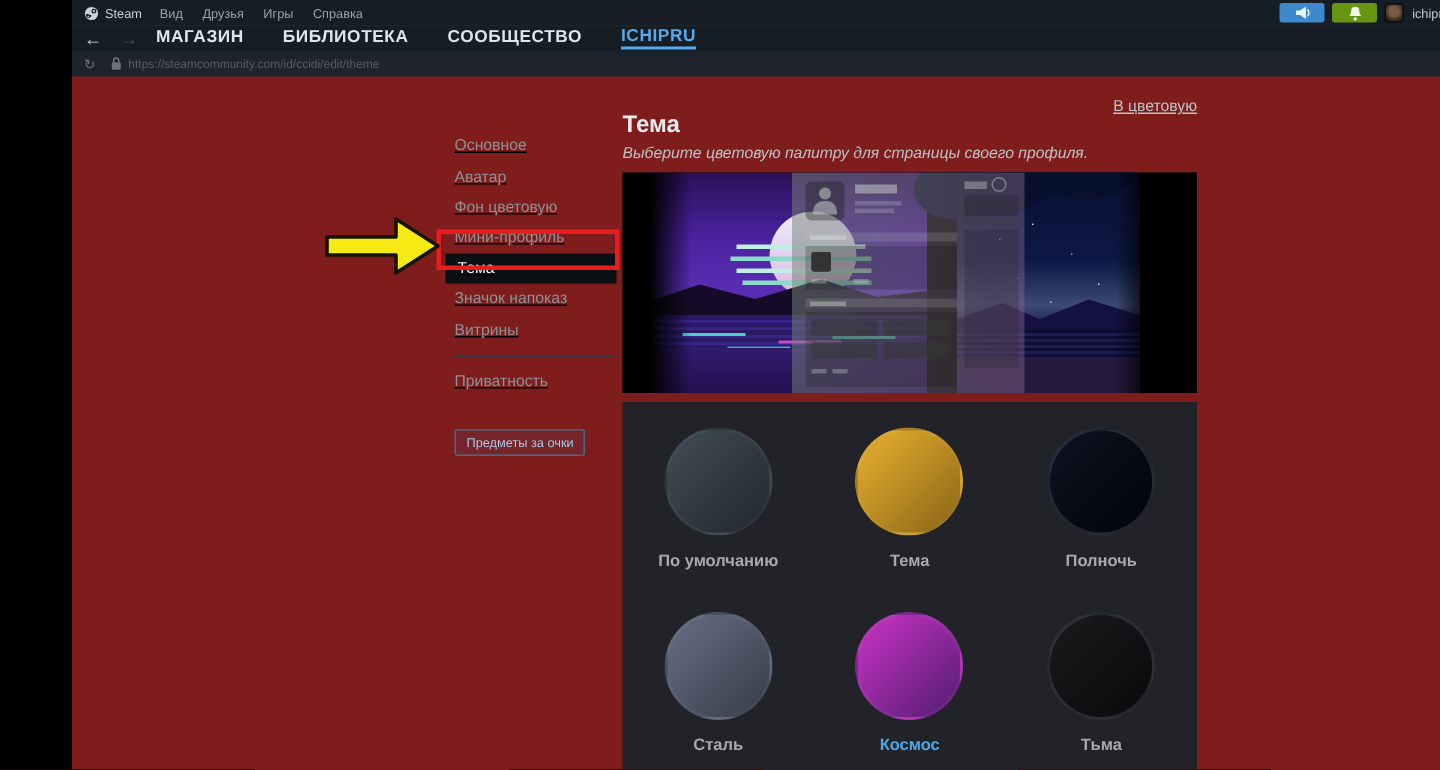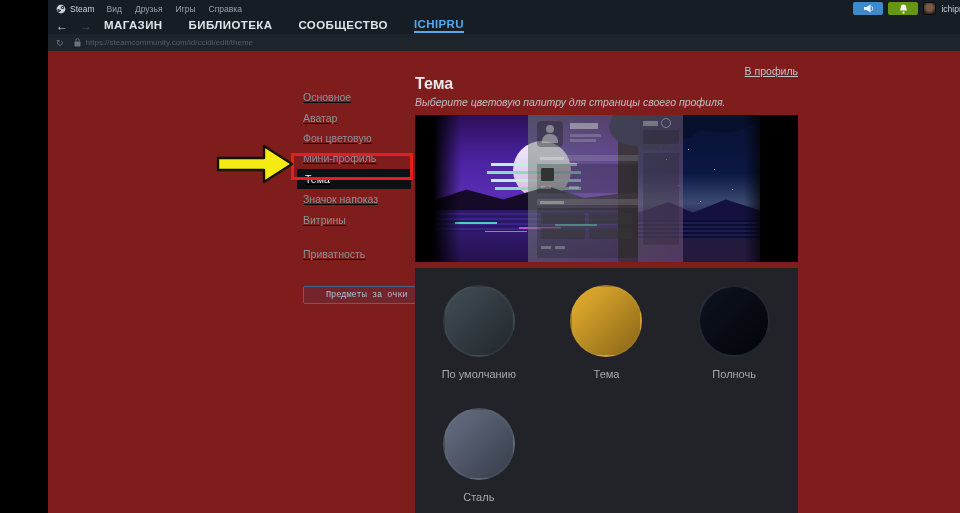--- a/index.html
+++ b/index.html
@@ -33,21 +33,21 @@
   .urlrow { position:absolute; left:0; top:34px; width:960px; height:17px; background:#1e242b; display:flex; align-items:center; padding-left:8px; }
   .url-refresh { font-size:9px; color:#6b747c; margin-right:10px; }
   .url-lock { margin-right:5px; }
   .url-text { font-size:8px; color:#555e66; }
 
   
   .sidebar-nav { position:absolute; left:255px; top:87px; width:112px;text-decoration:underline; }
   .sb-item { height:20.4px; display:flex; align-items:center; font-size:10.5px; color:#8d9296; cursor:pointer; }
   .sb-item.selected { background:#0c0f13; color:#f2f4f6; padding-left:8px; margin-left:-6px; width:114px; }
   .sb-divider { height:1px; background:#373b40; width:106px; margin:7px 0 6px 0; }
-  .points-btn { position:absolute; left:255px; top:286px; font-size:8.5px; color:#a9c4dd; border:1px solid #47688c; border-radius:2px; padding:3px 22px; background:rgba(59,90,124,.15); cursor:pointer; font-family:Liberation Mono, monospace; }
+  .points-btn { position:absolute; left:255px; top:286px; font-size:8.5px; color:#a9c4dd; border:1px solid #47688c; border-radius:2px; padding:3px 7px; background:rgba(59,90,124,.15); cursor:pointer; font-family:Liberation Sans, sans-serif; }
 
   
   .red-box { position:absolute; left:243px; top:153px; width:122px; height:27px; border:3px solid #e81d1d; z-index:30; pointer-events:none; }
   .yellow-arrow { position:absolute; left:167px; top:141px; width:80px; height:46px; z-index:31; pointer-events:none; }
 
   
   .profile-link { position:absolute; top:65px; right:210px; font-size:10.5px; color:#bfc3c7; text-decoration:underline; cursor:pointer; }
   .page-title { position:absolute; left:367px; top:75px; font-size:16px; font-weight:bold; color:#e8eaec; }
   .page-subtitle { position:absolute; left:367px; top:96px; font-size:10.5px; color:#bcc0c4;font-style:italic; }
 
@@ -95,21 +95,21 @@
   .pv-h2 { left:9px; top:84px; width:101px; height:6px; background:rgba(190,200,190,.18); }
   .pv-box2 { left:9px; top:93px; width:101px; height:50px; background:rgba(22,26,22,.24); }
   .pv-r11 { left:4px; top:5px;  width:44px; height:11px; background:rgba(52,54,52,.55); }
   .pv-r12 { left:52px; top:5px; width:44px; height:11px; background:rgba(52,54,52,.55); }
   .pv-r21 { left:4px; top:20px; width:44px; height:11px; background:rgba(52,54,52,.55); }
   .pv-r22 { left:52px; top:20px; width:44px; height:11px; background:rgba(52,54,52,.55); }
   .pv-c2 { left:4px; top:38px; width:10px; height:2.5px; background:rgba(220,230,220,.3); box-shadow:14px 0 0 rgba(220,230,220,.3); }
 
   
   .theme-panel { position:absolute; left:367px; top:268px; width:383px; height:245px; background:#212329; }
-  .theme-grid { display:grid; grid-template-columns:repeat(3,1fr); row-gap:28px; padding-top:17px; justify-items:center; }
+  .theme-grid { display:grid; grid-template-columns:repeat(3,1fr); row-gap:28px; padding-top:17px; justify-items:center;font-weight:bold; }
   .theme-item { display:flex; flex-direction:column; align-items:center; cursor:pointer; }
   .circle { width:72px; height:72px; border-radius:50%; border:2px solid rgba(255,255,255,.04); }
   .circle.ring { border:2px solid rgba(130,140,155,.22); }
   .theme-label { margin-top:11px; font-size:11px; color:#a6aaae; }
   .theme-label.selected { color:#4ba7e8; }
 </style>
 </head>
 <body>
 
 <div class="screen">
@@ -197,21 +197,21 @@
         <span class="sb-label">Приватность</span>
       </div>
     </div>
   <button class="points-btn">Предметы за очки</button>
 
   <div class="red-box"></div>
   <svg class="yellow-arrow" viewBox="0 0 80 46">
     <polygon points="3,17 49,17 49,5 77,23 49,41 49,29 3,29" fill="#f6ea15" stroke="#141400" stroke-width="2.4" stroke-linejoin="round"></polygon>
   </svg>
 
-  <a class="profile-link">В профиль</a>
+  <a class="profile-link">В цветовую</a>
   <div class="page-title">Тема</div>
   <div class="page-subtitle">Выберите цветовую палитру для страницы своего профиля.</div>
 
   <div class="preview">
     <div class="sunset">
       <div class="sun"></div>
       <div class="sun-stripe" style="left:58px; top:48px; width:86px;"></div>
       <div class="sun-stripe" style="left:54px; top:56px; width:94px; background:#8adcc8;"></div>
       <div class="sun-stripe" style="left:58px; top:64px; width:90px;"></div>
       <div class="sun-stripe" style="left:62px; top:72px; width:86px; background:#8adcc8;"></div>
@@ -275,16 +275,24 @@
     <div class="theme-label">Тема</div>
   </div>
         <div class="theme-item">
     <div class="circle ring" style="background: linear-gradient(135deg, rgb(11, 16, 28) 20%, rgb(4, 6, 12) 85%);"></div>
     <div class="theme-label">Полночь</div>
   </div>
         <div class="theme-item">
     <div class="circle" style="background: linear-gradient(135deg, rgb(93, 102, 120) 20%, rgb(61, 68, 82) 85%);"></div>
     <div class="theme-label">Сталь</div>
   </div>
+        <div class="theme-item">
+    <div class="circle" style="background: linear-gradient(135deg, rgb(180, 47, 182) 20%, rgb(99, 32, 126) 85%);"></div>
+    <div class="theme-label selected" style="color: rgb(75, 167, 232);">Космос</div>
+  </div>
+        <div class="theme-item">
+    <div class="circle ring" style="background: linear-gradient(135deg, rgb(23, 23, 26) 20%, rgb(12, 12, 14) 85%);"></div>
+    <div class="theme-label">Тьма</div>
+  </div>
       </div>
   </div>
 
 </div>
 
 </body></html>

